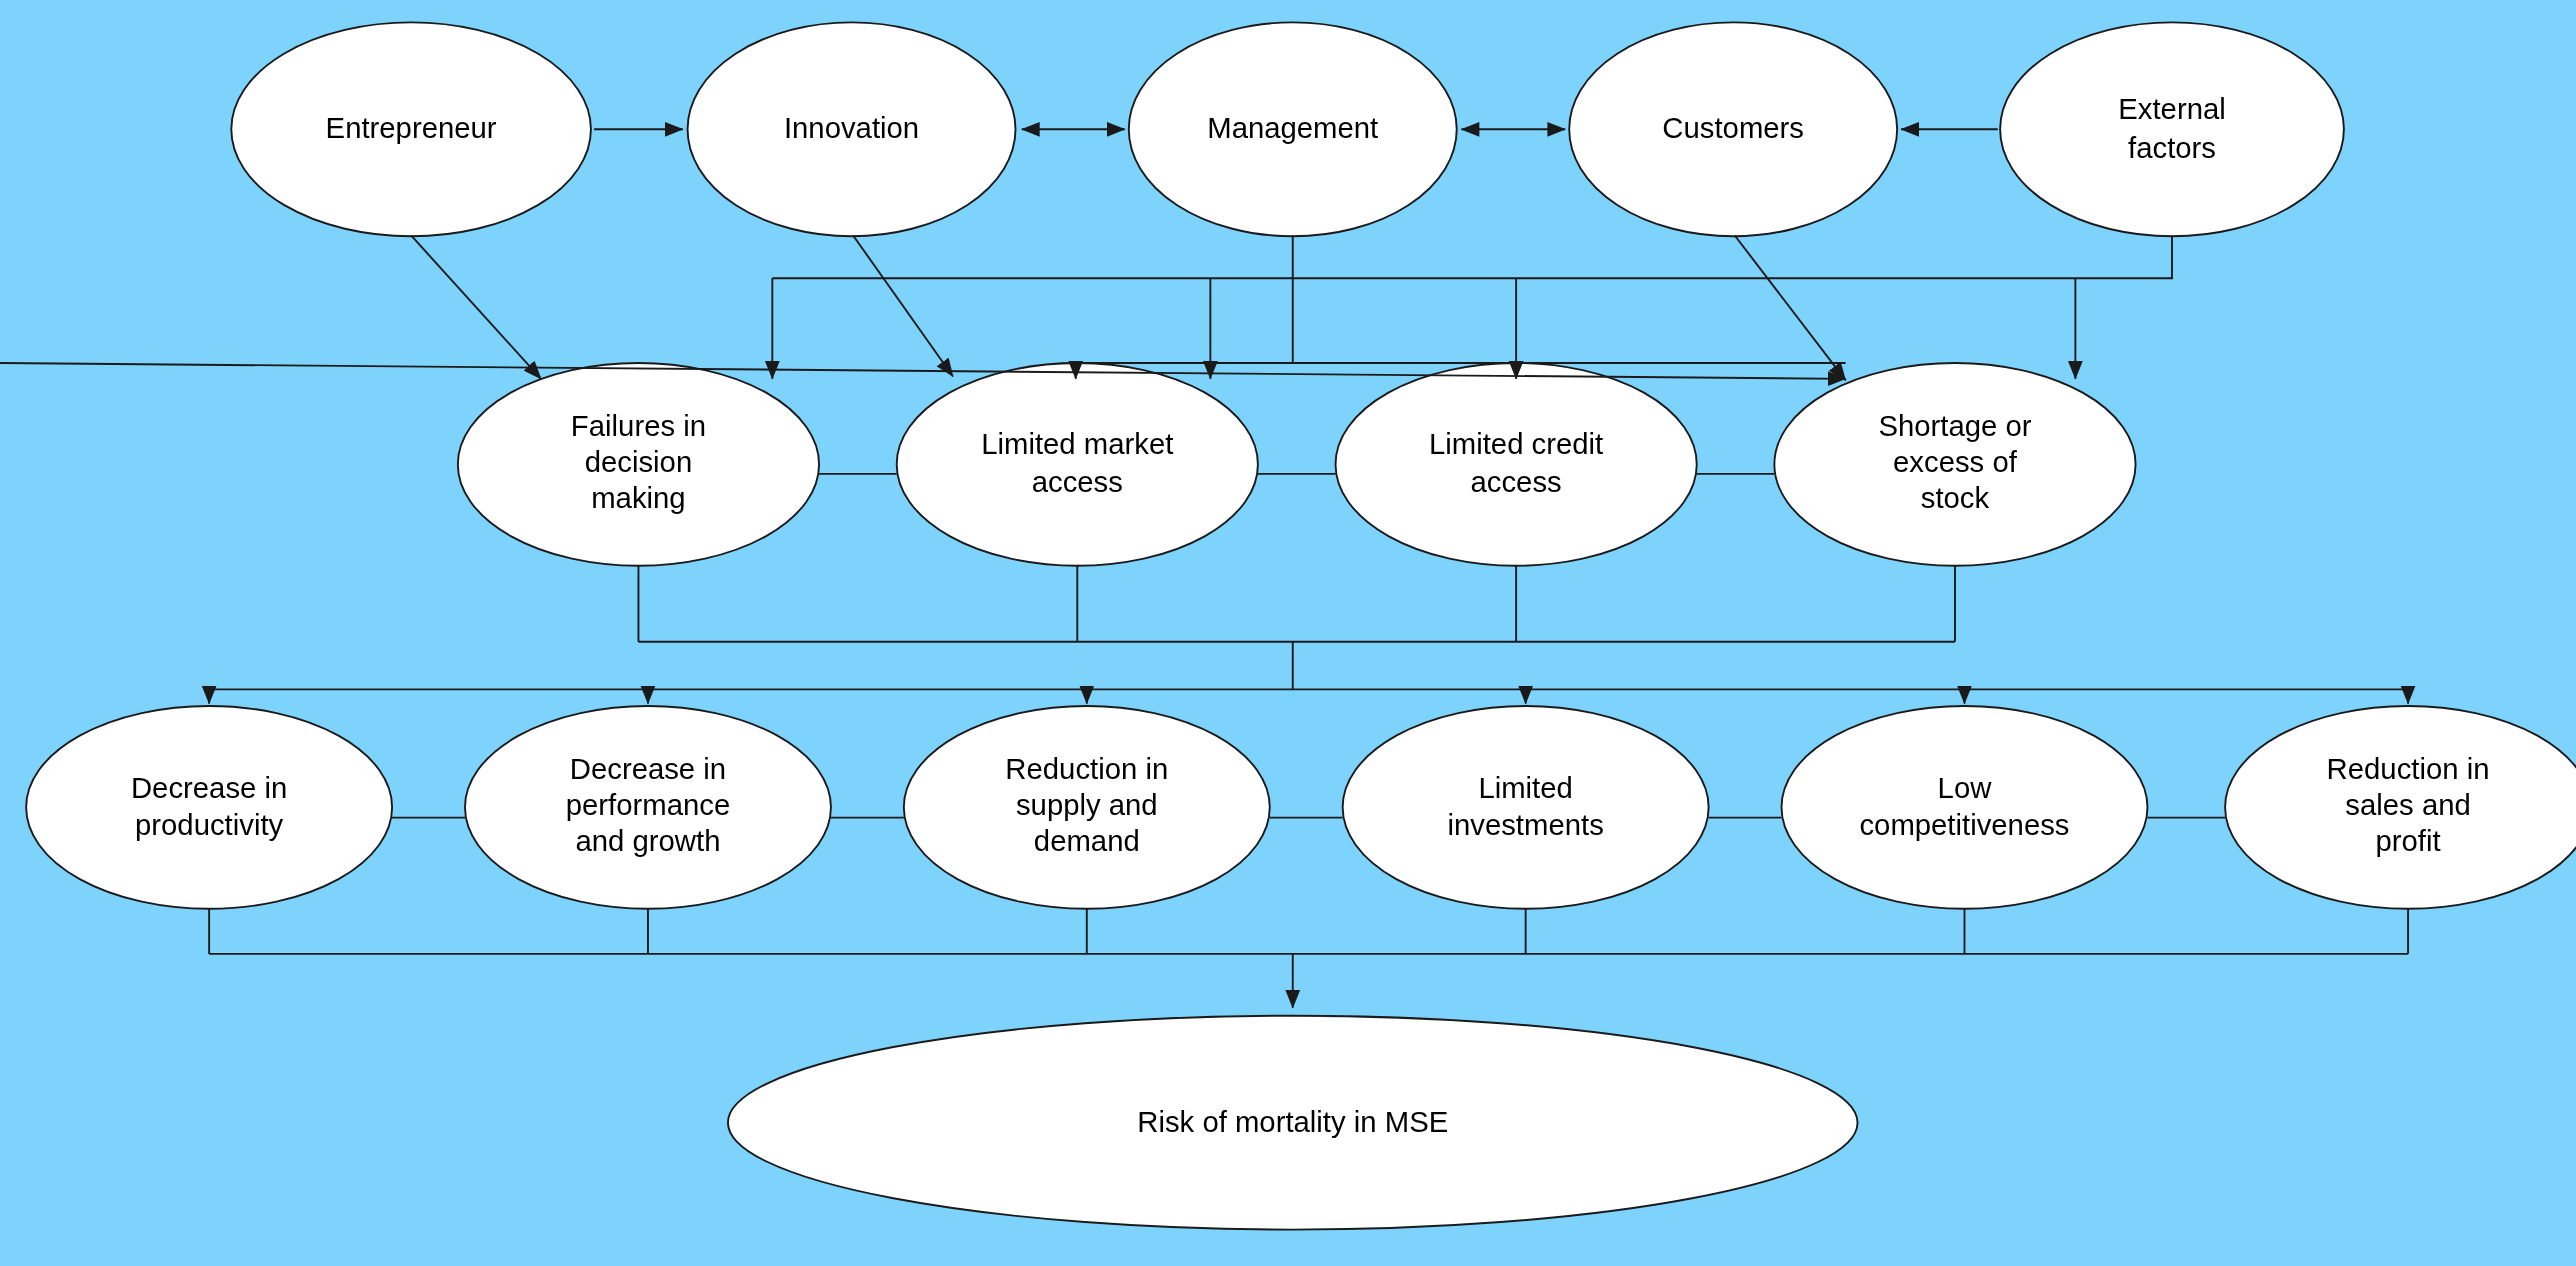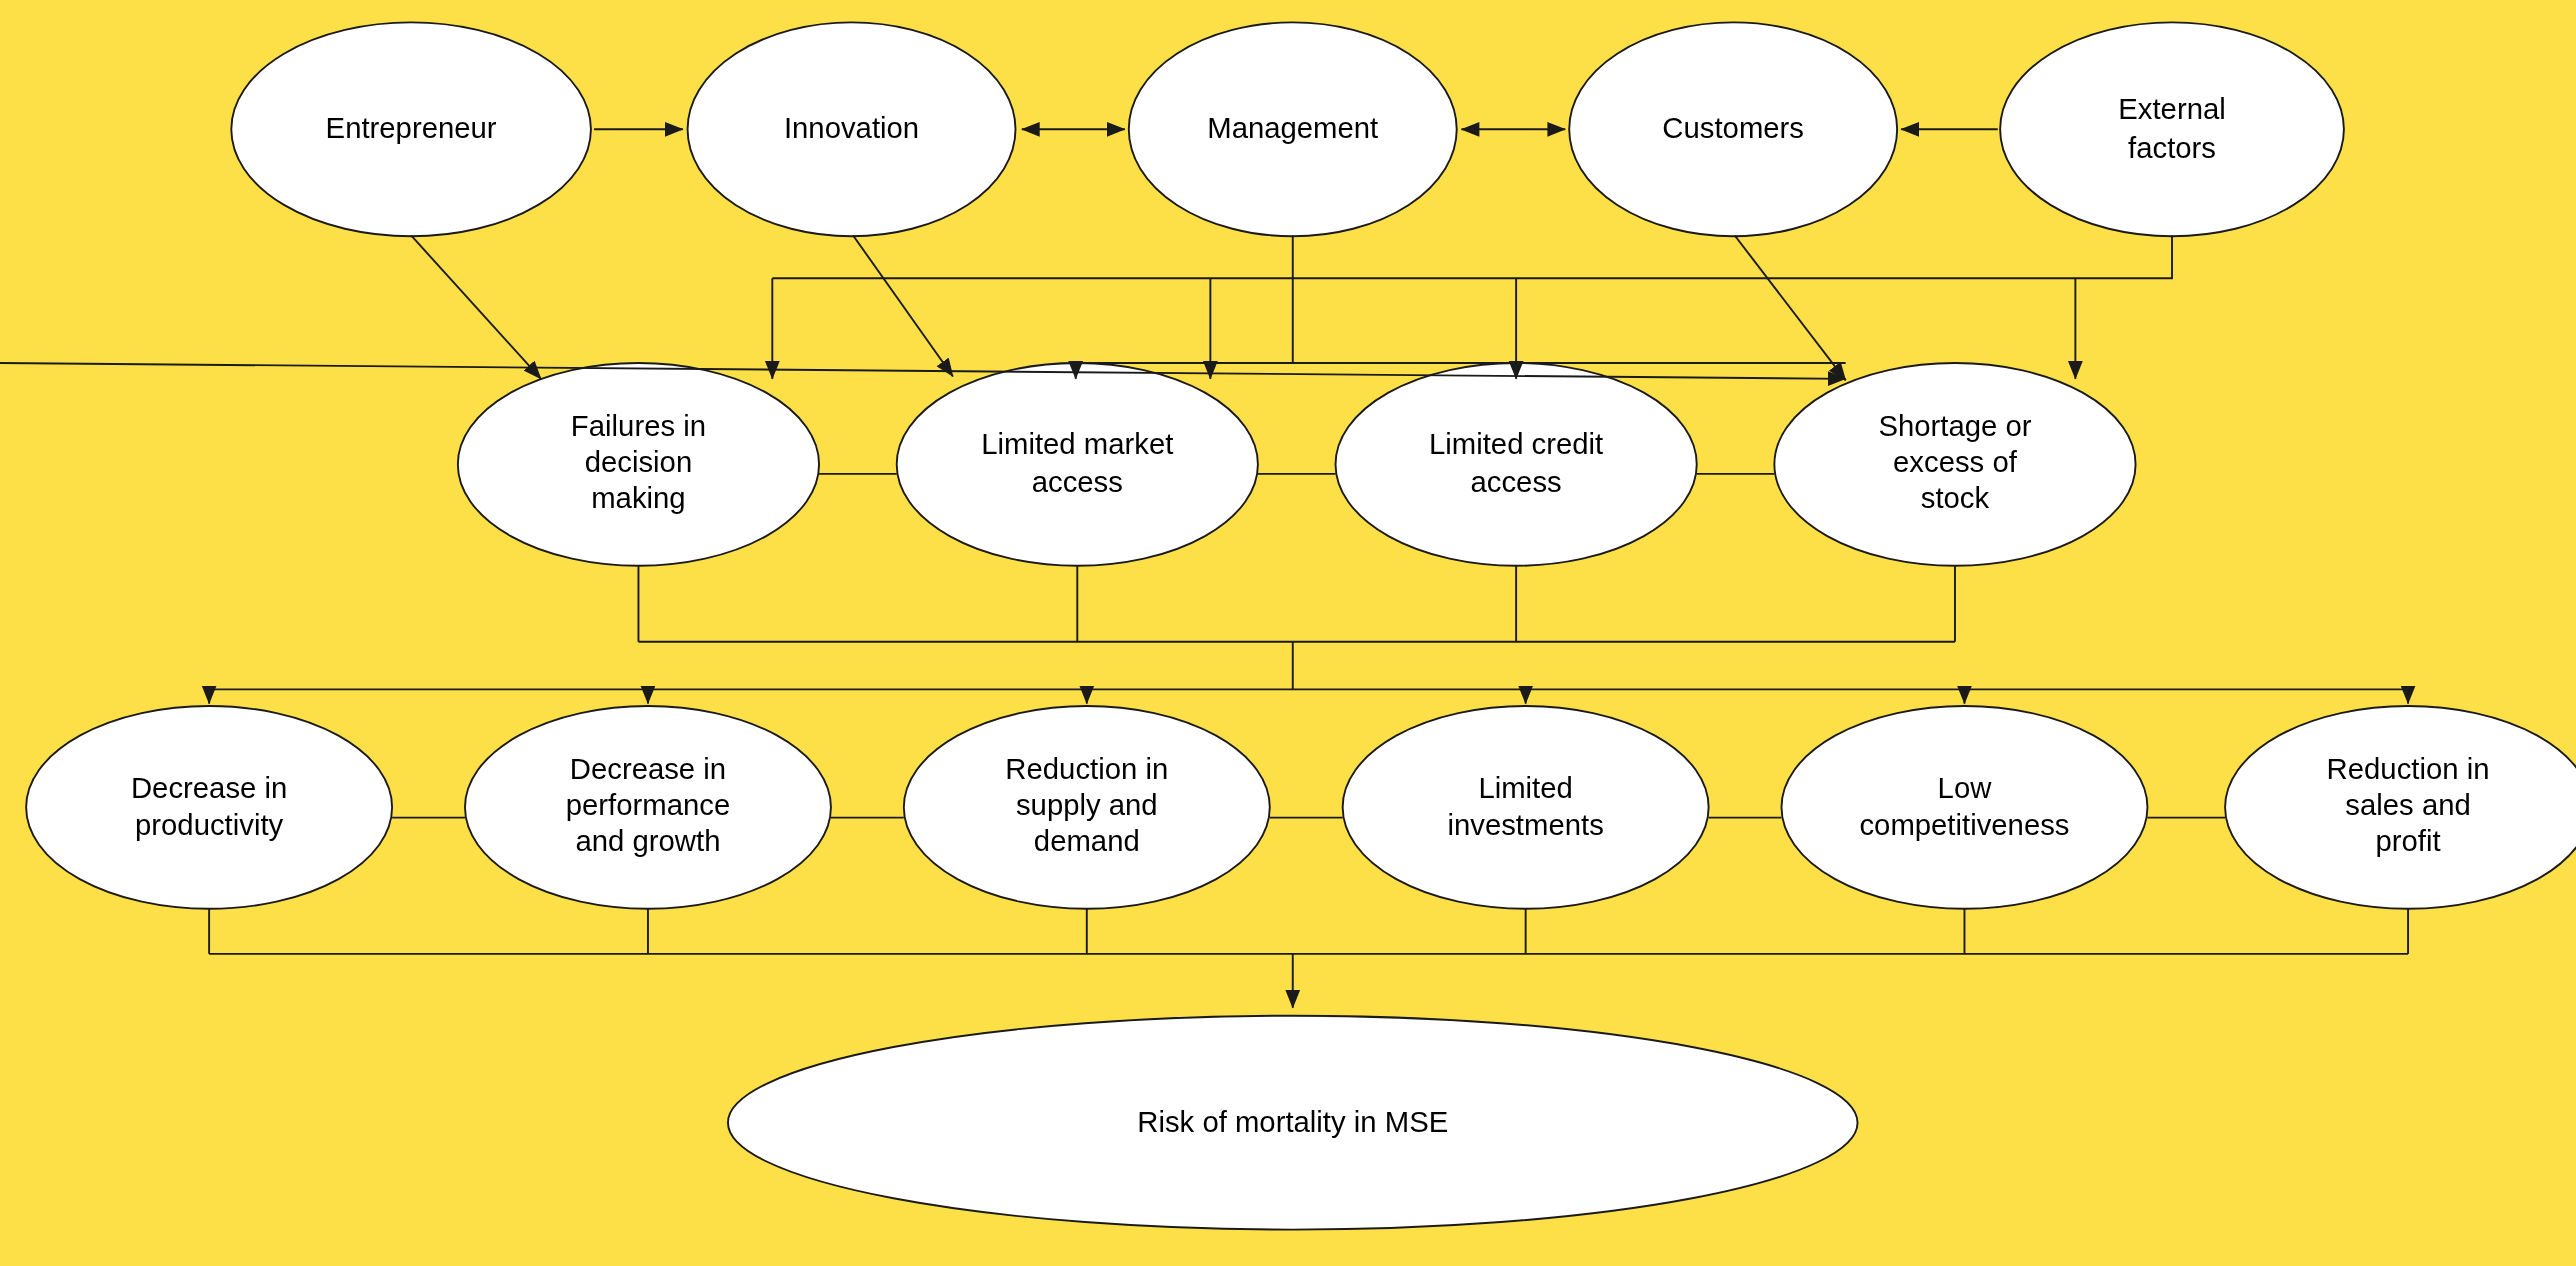--- a/index.html
+++ b/index.html
@@ -7,21 +7,21 @@
     padding: 0;
     background: #ffffff;
   }
   body {
     font-family: "Liberation Sans", sans-serif;
   }
   #diagram-root {
     position: relative;
     width: 2576px;
     height: 1267px;
-    background: #fde047;
+    background: #7dd3fc;
     overflow: hidden;
   }
   svg.diagram {
     display: block;
     width: 2576px;
     height: 1267px;
   }
   .node-ellipse {
     fill: #ffffff;
     stroke: #1a1a1a;

